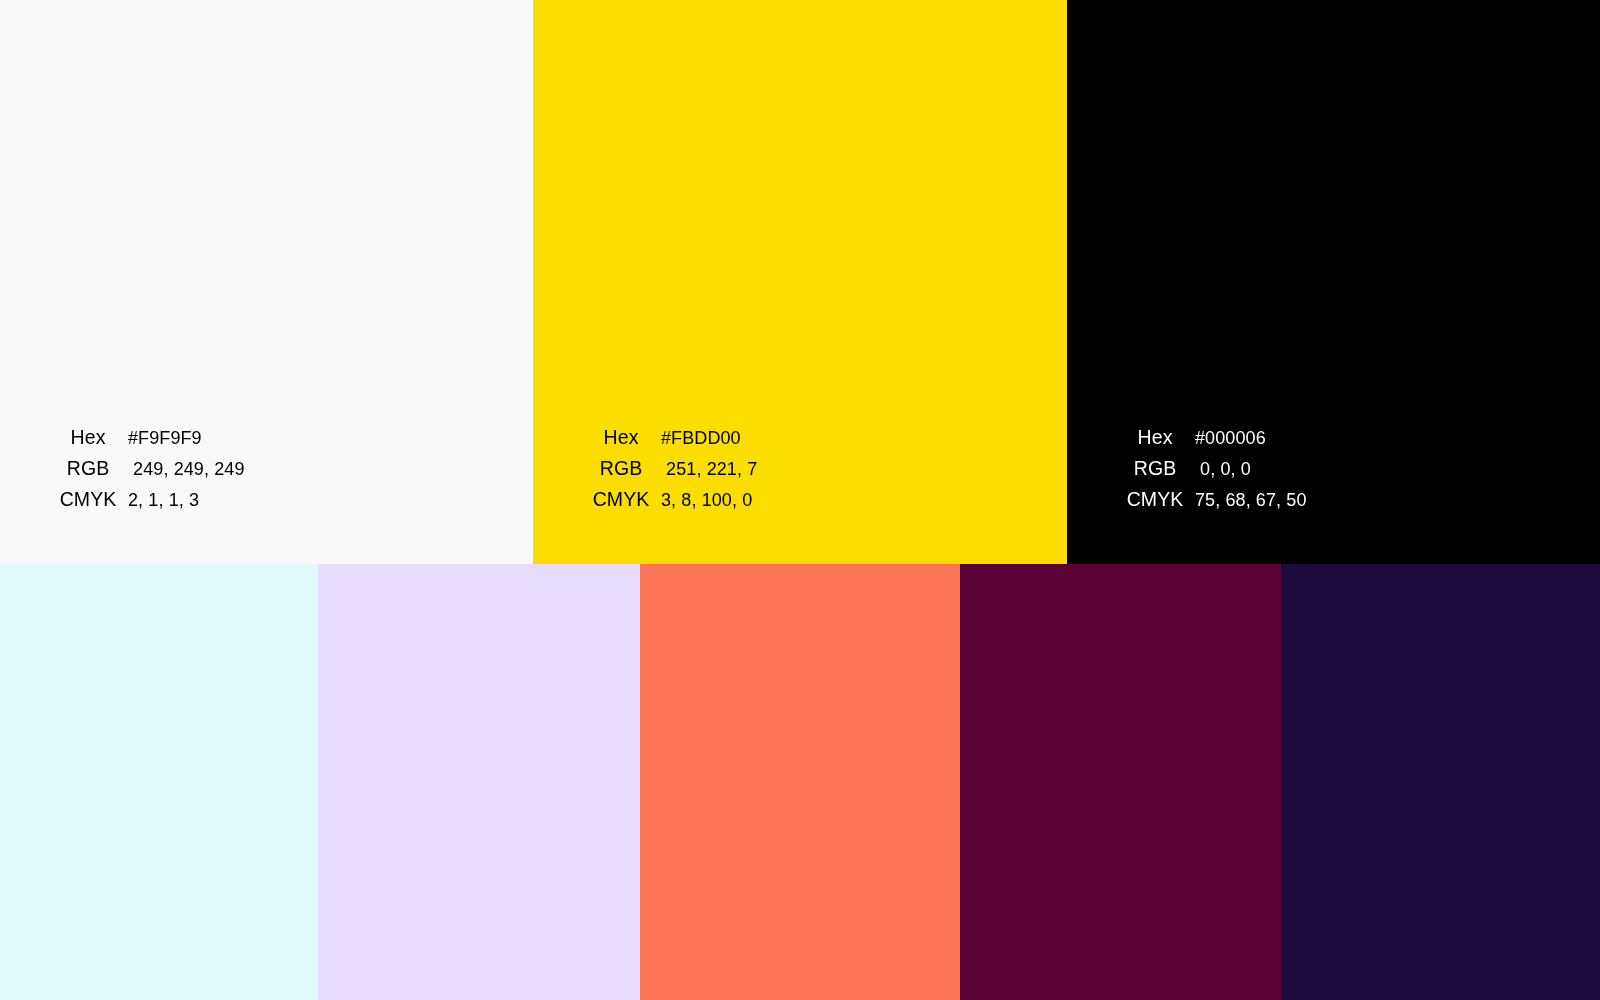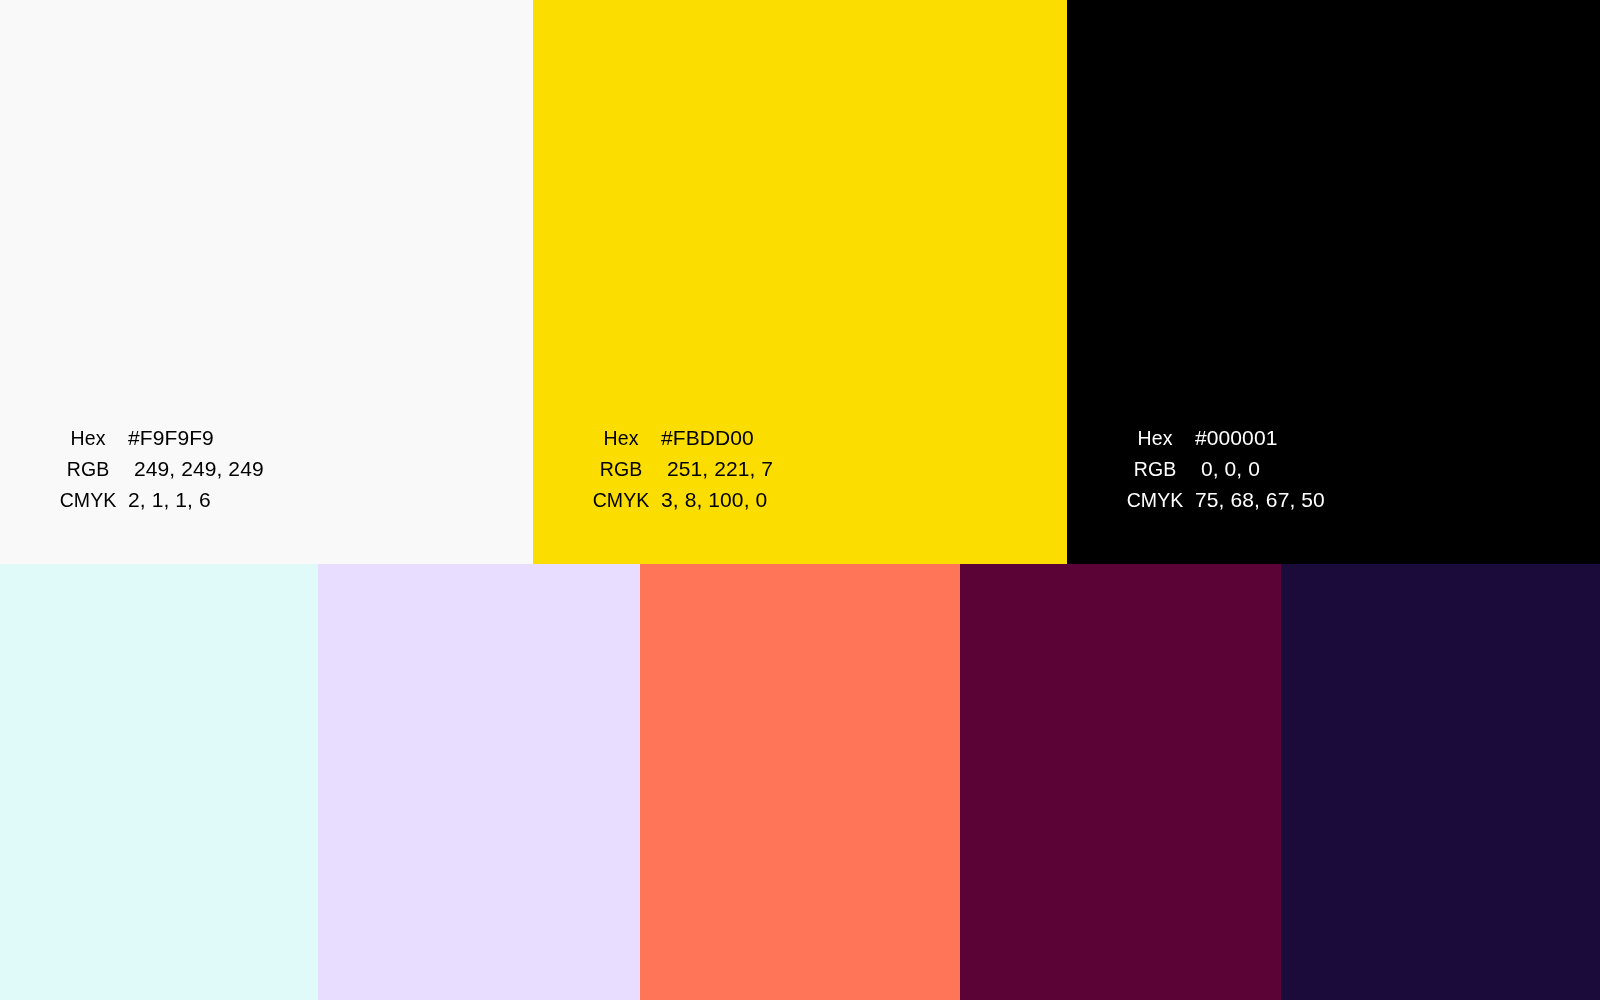--- a/index.html
+++ b/index.html
@@ -56,21 +56,21 @@
   }
 
   .info-label {
     width: 80px;
     flex: 0 0 80px;
     font-size: 19.5px;
     letter-spacing: 0.1px;
   }
 
   .info-value {
-    font-size: 21px;
+    font-size: 18px;
     letter-spacing: 0.1px;
     white-space: pre;
   }
 </style>
 </head>
 <body>
 
 <div id="palette">
 
   <div class="swatch-row" id="row-top" style="height: 564px;">
@@ -80,21 +80,21 @@
         <div class="info-line">
           <span class="info-label">Hex</span>
           <span class="info-value">#F9F9F9</span>
         </div>
         <div class="info-line">
           <span class="info-label">RGB</span>
           <span class="info-value"> 249, 249, 249</span>
         </div>
         <div class="info-line">
           <span class="info-label">CMYK</span>
-          <span class="info-value">2, 1, 1, 6</span>
+          <span class="info-value">2, 1, 1, 3</span>
         </div>
       </div>
     </div>
 
     <div class="swatch" style="background-color: rgb(251, 221, 0); color: rgb(0, 0, 0); flex: 0 0 534px; width: 534px;">
       <div class="swatch-info">
         <div class="info-line">
           <span class="info-label">Hex</span>
           <span class="info-value">#FBDD00</span>
         </div>
@@ -106,21 +106,21 @@
           <span class="info-label">CMYK</span>
           <span class="info-value">3, 8, 100, 0</span>
         </div>
       </div>
     </div>
 
     <div class="swatch" style="background-color: rgb(0, 0, 0); color: rgb(255, 255, 255); flex: 0 0 533px; width: 533px;">
       <div class="swatch-info">
         <div class="info-line">
           <span class="info-label">Hex</span>
-          <span class="info-value">#000001</span>
+          <span class="info-value">#000006</span>
         </div>
         <div class="info-line">
           <span class="info-label">RGB</span>
           <span class="info-value"> 0, 0, 0</span>
         </div>
         <div class="info-line">
           <span class="info-label">CMYK</span>
           <span class="info-value">75, 68, 67, 50</span>
         </div>
       </div>

